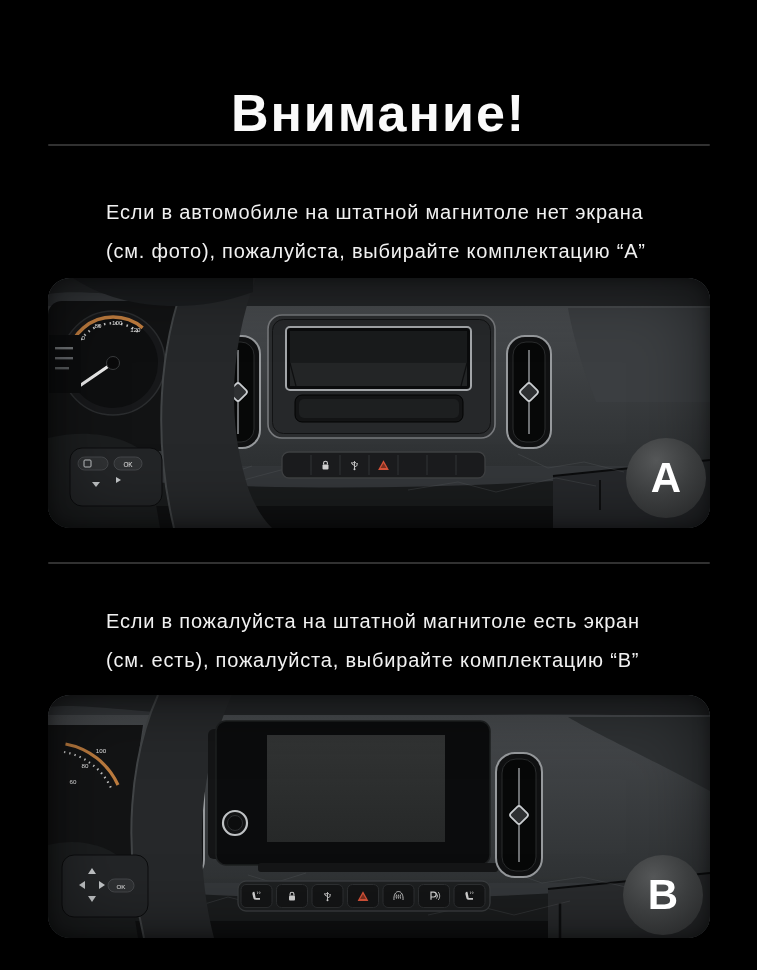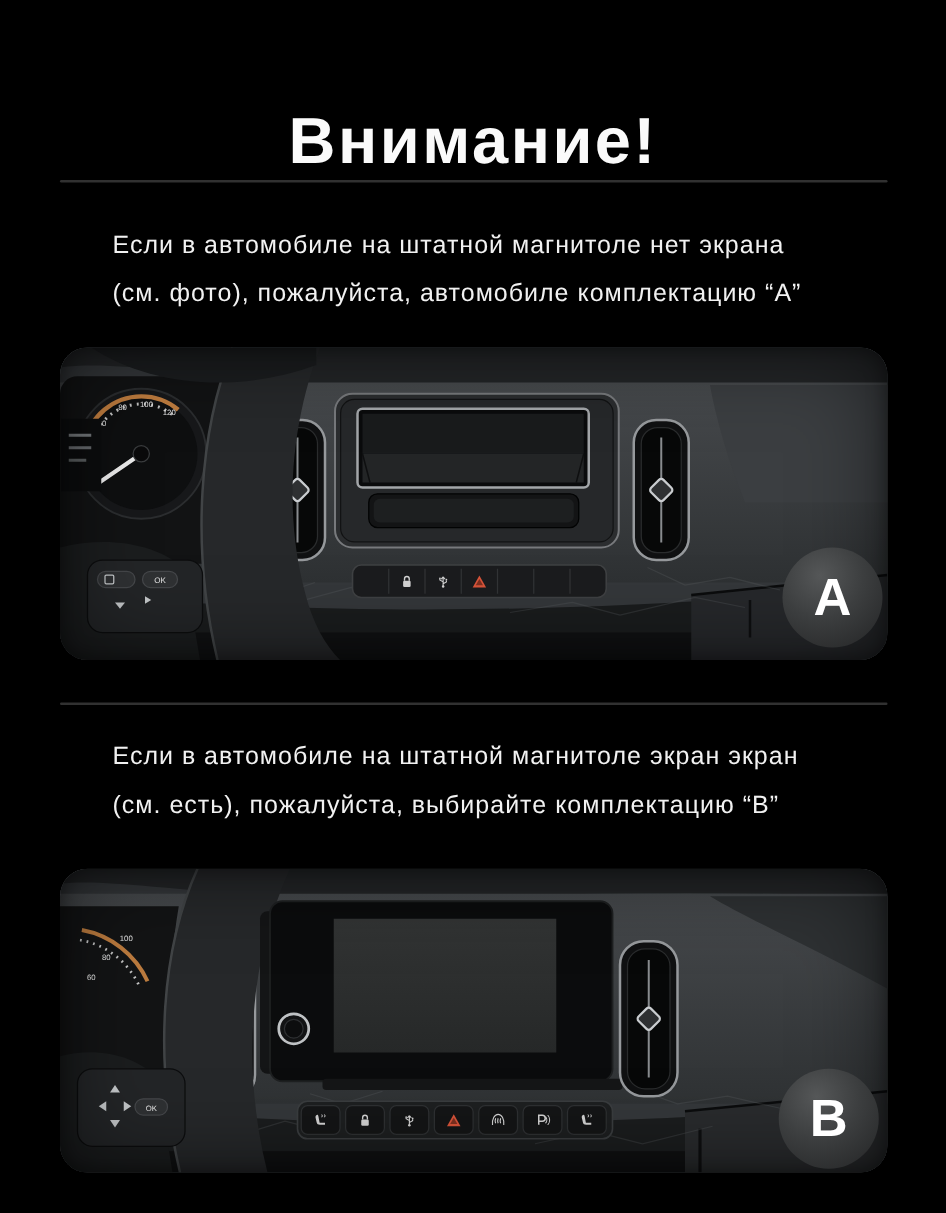--- a/index.html
+++ b/index.html
@@ -3,21 +3,21 @@
 <meta charset="utf-8">
 <style>
   html,body{margin:0;padding:0;background:#000;}
   .page{position:relative;width:711px;height:970px;background:#000;overflow:hidden;
         font-family:"Liberation Sans",sans-serif;}
   .title{position:absolute;top:48px;left:0;width:757px;text-align:center;
          color:#fafafa;font-size:52px;font-weight:700;letter-spacing:2px;line-height:60px;}
   .divider{position:absolute;left:48px;width:662px;height:2px;background:#313131;border-radius:1px;}
   #divider-a{top:144px;}
   #divider-b{top:562px;}
-  .para{position:absolute;left:90px;width:620px;margin:0;color:#f1f1f1;
+  .para{position:absolute;left:90px;width:620px;margin:16px;color:#f1f1f1;
         font-size:20px;line-height:39px;letter-spacing:0.8px;font-weight:400;}
   #para-a{top:177px;}
   #para-b{top:586px;}
   .ln{display:block;white-space:nowrap;}
   .photo{position:absolute;left:48px;width:662px;border-radius:22px;overflow:hidden;background:#313437;}
   #photo-a{top:278px;height:250px;}
   #photo-b{top:695px;height:243px;}
   .photo svg{display:block;position:absolute;left:0;top:0;z-index:1;}
   .photo .vignette{content:"";position:absolute;inset:0;z-index:2;border-radius:22px;
         box-shadow:inset 0 0 70px rgba(0,0,0,.55), inset 0 0 16px rgba(0,0,0,.45);pointer-events:none;}
@@ -33,21 +33,21 @@
 <body>
 
 <div class="page">
 
   <h1 class="title">Внимание!</h1>
 
   <div class="divider" id="divider-a"></div>
 
   <p class="para" id="para-a">
     <span class="ln">Если в автомобиле на штатной магнитоле нет экрана</span>
-    <span class="ln">(см. фото), пожалуйста, автомобиле комплектацию “А”</span>
+    <span class="ln">(см. фото), пожалуйста, выбирайте комплектацию “А”</span>
   </p>
 
   <figure class="photo" id="photo-a" style="margin:0">
     <svg width="662" height="250" viewBox="0 0 662 250">
       <defs>
         <linearGradient id="dashA" x1="0" y1="0" x2="0" y2="1">
           <stop offset="0" stop-color="#474a4d"></stop>
             <stop offset="1" stop-color="#2e3133"></stop>
         </linearGradient>
         <g id="ventA">
@@ -161,21 +161,21 @@
     </svg>
     <div class="vignette"></div>
     <div class="badge">
       <span>A</span>
     </div>
   </figure>
 
   <div class="divider" id="divider-b"></div>
 
   <p class="para" id="para-b">
-    <span class="ln">Если в автомобиле на штатной магнитоле экран экран</span>
+    <span class="ln">Если в пожалуйста на штатной магнитоле есть экран</span>
     <span class="ln">(см. есть), пожалуйста, выбирайте комплектацию “В”</span>
   </p>
 
   <figure class="photo" id="photo-b" style="margin:0">
     <svg width="662" height="243" viewBox="0 0 662 243">
       <defs>
         <linearGradient id="dashB" x1="0" y1="0" x2="0" y2="1">
           <stop offset="0" stop-color="#46494c"></stop>
             <stop offset="1" stop-color="#2f3234"></stop>
         </linearGradient>

